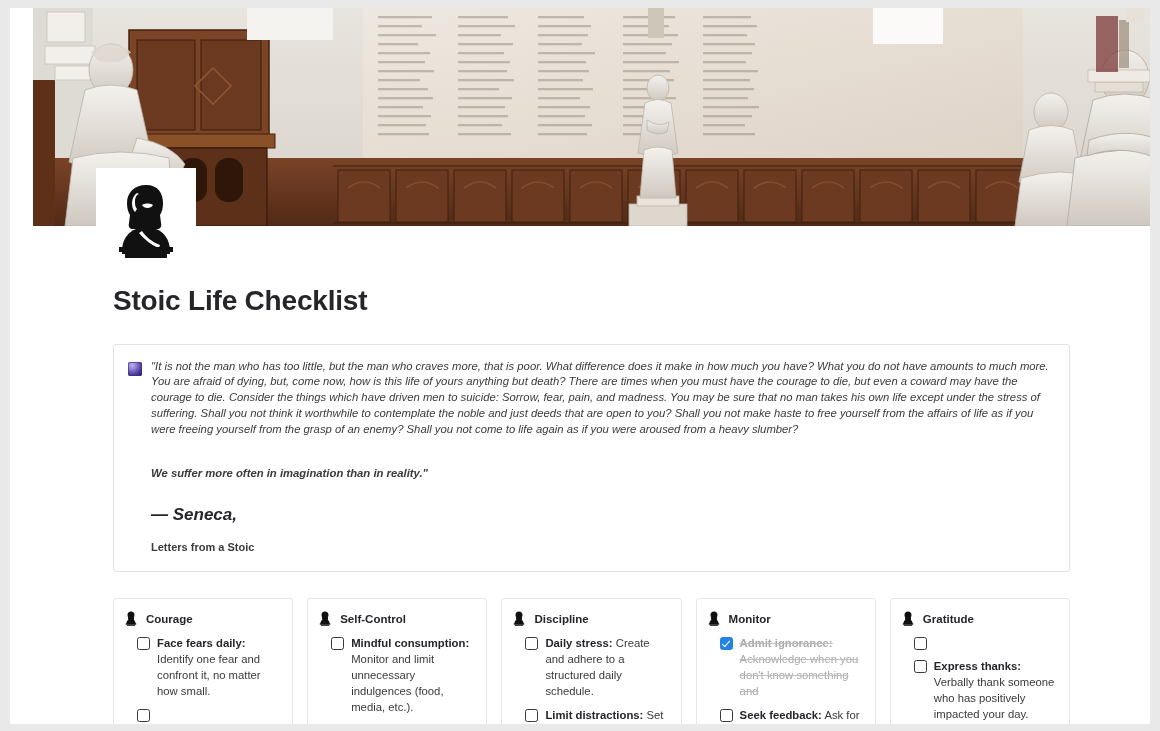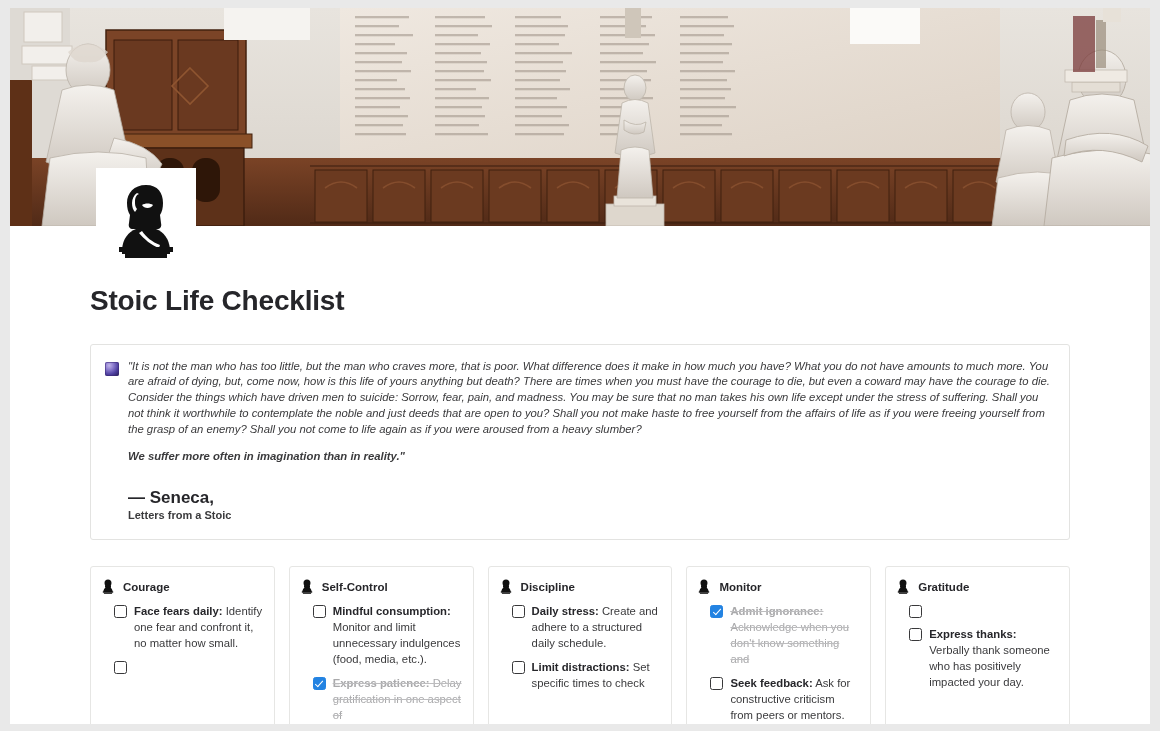--- a/index.html
+++ b/index.html
@@ -8,20 +8,21 @@
     overflow: hidden;
     background: #e9e9e9;
     font-family: "Liberation Sans", sans-serif;
   }
   #page {
     position: absolute;
     left: 10px; top: 8px;
     width: 1140px; height: 716px;
     background: #ffffff;
     overflow: hidden;
+    padding-left: 23px;
   }
 
   
   #banner {
     position: relative;
     width: 1140px; height: 218px;
     overflow: hidden;
     background: #cfc9c4;
   }
   #banner svg { display: block; width: 1140px; height: 218px; }
@@ -70,29 +71,30 @@
     box-shadow: inset 0 0 0 1px rgba(60,40,120,.55);
   }
   #callout-body { flex: 1 1 auto; min-width: 0; }
   .quote-p {
     font-size: 11.3px;
     line-height: 15.8px;
     color: #3a3a3c;
     font-style: italic;
     text-align: left;
   }
-  .quote-p.bold { font-weight: bold; margin-top: 11px; }
+  .quote-p.bold { font-weight: bold; margin-top: 28px; }
   #quote-author {
     margin-top: 24px;
     font-size: 17px;
     font-weight: bold;
+    font-style: italic;
     color: #26262a;
   }
   #quote-source {
-    margin-top: 1px;
+    margin-top: 16px;
     font-size: 11px;
     font-weight: bold;
     color: #3a3a3c;
   }
 
   
   #columns {
     margin-top: 26px;
     display: flex;
     gap: 14px;

